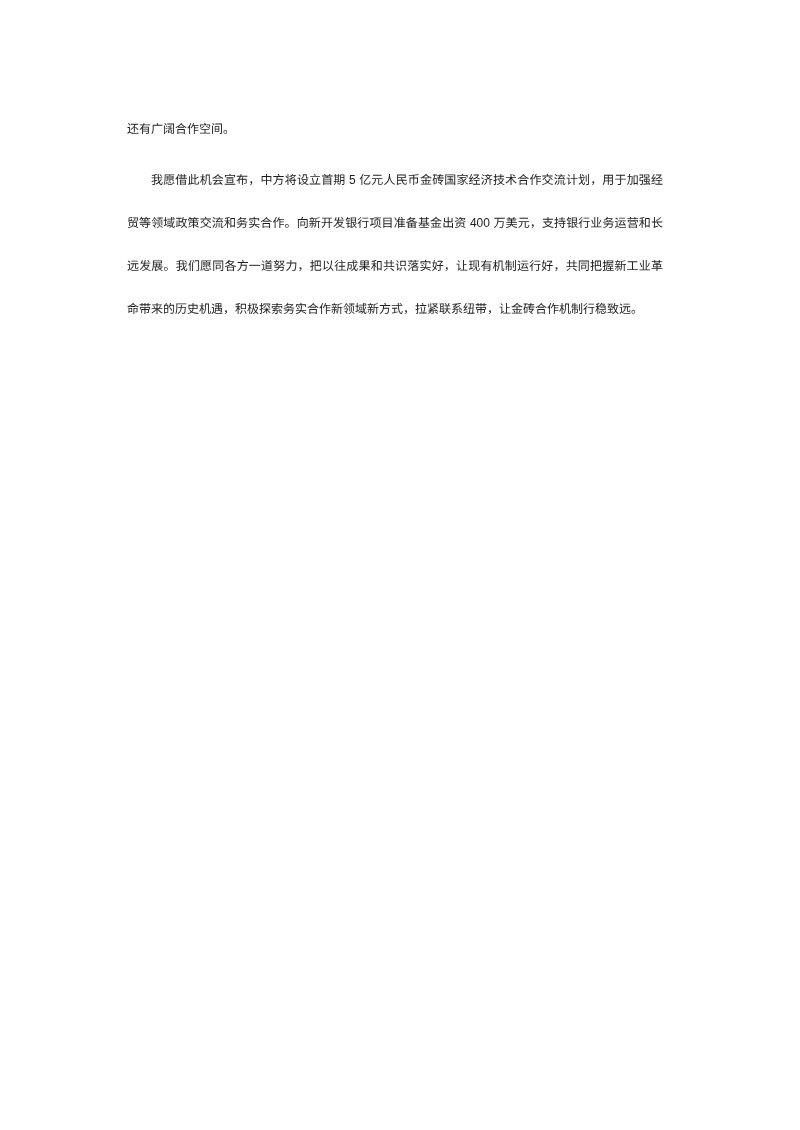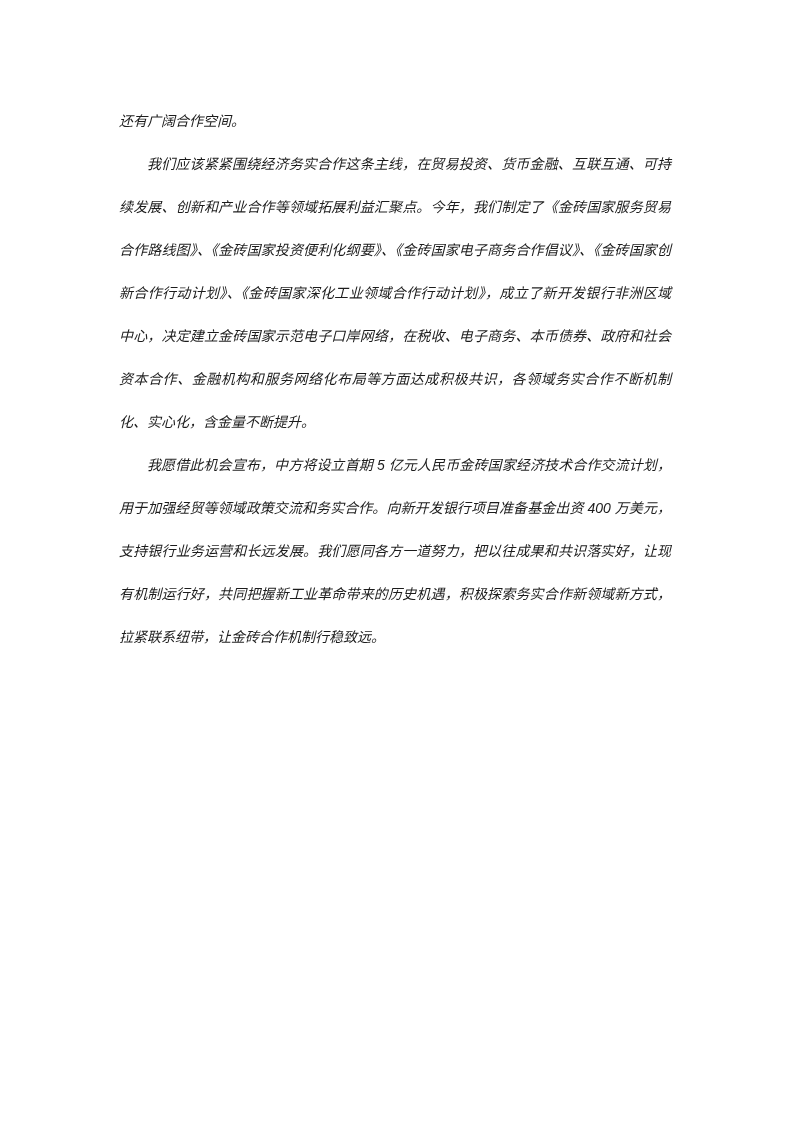--- a/index.html
+++ b/index.html
@@ -17,38 +17,36 @@
     background: #ffffff;
     overflow: hidden;
   }
   .content {
     position: absolute;
     left: 119px;
     top: 100px;
     width: 552px;
   }
   .para {
-    margin: 0;
+    margin: 8px;
     padding: 0;
-    font-size: 14px;
+    font-size: 12px;
     line-height: 43px;
     color: #1c1c1c;
     text-align: justify;
     text-justify: inter-ideograph;
     letter-spacing: 0px;
     word-break: normal;
     overflow-wrap: break-word;
-    font-style: italic;
   }
   .para.indent {
     text-indent: 2em;
   }
 </style>
 </head>
 <body>
 
 <div class="page">
   <div class="content">
     <p class="para">还有广阔合作空间。</p>
-    <p class="para indent">我们应该紧紧围绕经济务实合作这条主线，在贸易投资、货币金融、互联互通、可持续发展、创新和产业合作等领域拓展利益汇聚点。今年，我们制定了《金砖国家服务贸易合作路线图》、《金砖国家投资便利化纲要》、《金砖国家电子商务合作倡议》、《金砖国家创新合作行动计划》、《金砖国家深化工业领域合作行动计划》，成立了新开发银行非洲区域中心，决定建立金砖国家示范电子口岸网络，在税收、电子商务、本币债券、政府和社会资本合作、金融机构和服务网络化布局等方面达成积极共识，各领域务实合作不断机制化、实心化，含金量不断提升。</p>
     <p class="para indent">我愿借此机会宣布，中方将设立首期 5 亿元人民币金砖国家经济技术合作交流计划，用于加强经贸等领域政策交流和务实合作。向新开发银行项目准备基金出资 400 万美元，支持银行业务运营和长远发展。我们愿同各方一道努力，把以往成果和共识落实好，让现有机制运行好，共同把握新工业革命带来的历史机遇，积极探索务实合作新领域新方式，拉紧联系纽带，让金砖合作机制行稳致远。</p>
   </div>
 </div>
 
 </body></html>

